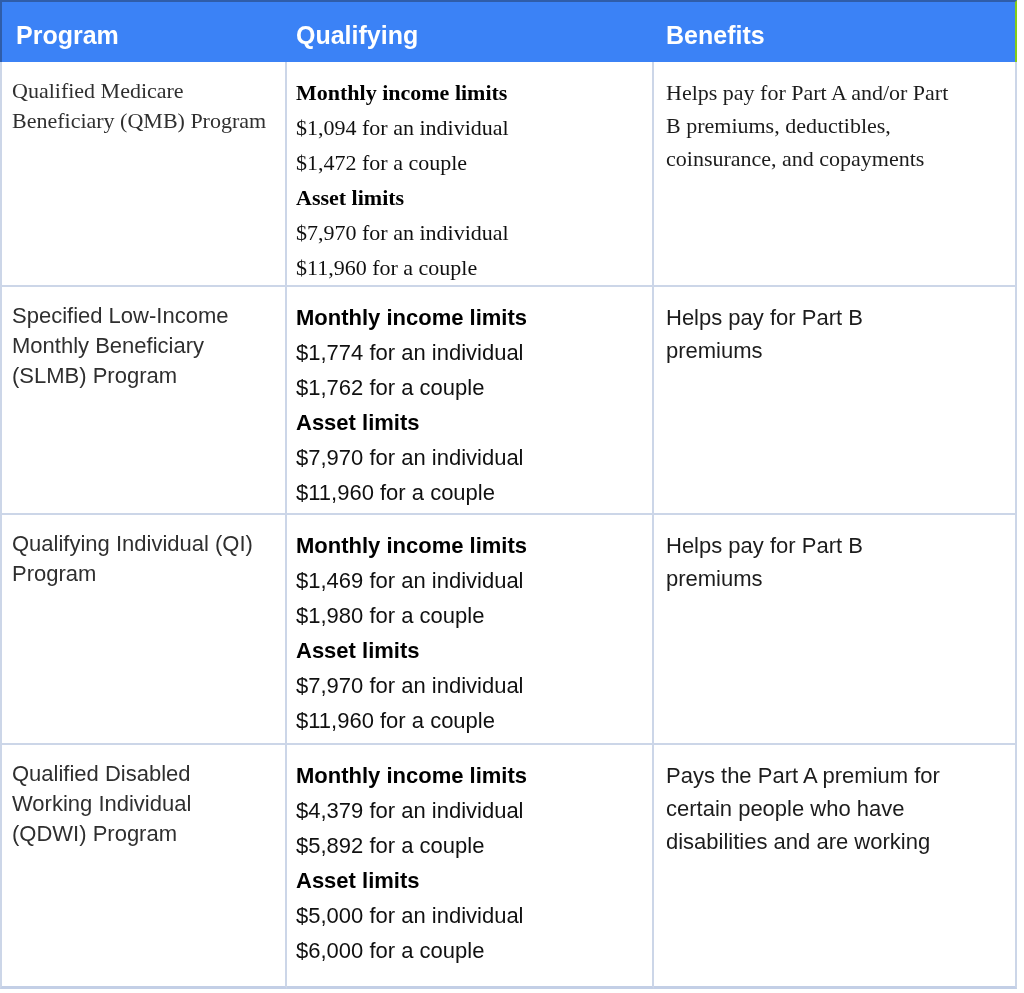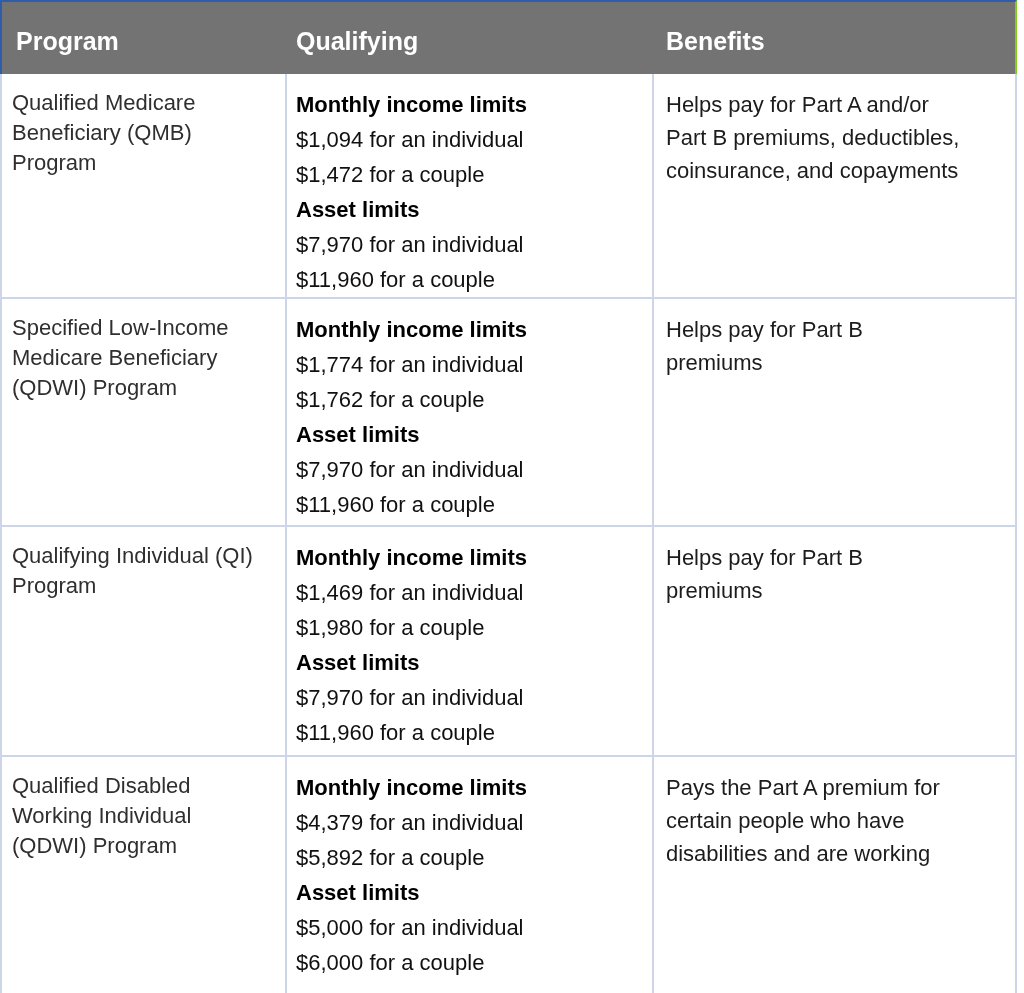--- a/index.html
+++ b/index.html
@@ -14,26 +14,26 @@
     border-spacing: 0;
     table-layout: fixed;
     width: 1017px;
     margin: 0;
   }
   col.c1 { width: 287px; }
   col.c2 { width: 367px; }
   col.c3 { width: 363px; }
 
   thead th {
-    background: #737373;
+    background: #3b82f6;
     color: #ffffff;
     font-size: 25px;
     font-weight: 700;
     text-align: left;
-    height: 74px;
+    height: 62px;
     vertical-align: middle;
     padding: 6px 0 0 0;
     border-top: 2px solid #2f5da9;
   }
   thead th.h1 { padding-left: 14px; border-left: 2px solid #2f5da9; }
   thead th.h2 { padding-left: 9px; }
   thead th.h3 { padding-left: 12px; border-right: 2px solid #84cc16; }
 
   tbody td {
     vertical-align: top;
@@ -54,21 +54,21 @@
     line-height: 35px;
   }
   tbody td.benefits-cell {
     padding: 14px 54px 0 12px;
     color: #1c1c1c;
     line-height: 33px;
   }
   .elig-line { font-weight: 400; }
   .elig-label { font-weight: 700; color: #000000; }
 
-  tr.row-1 td { height: 180px; }
+  tr.row-1 td { height: 180px; font-family: Liberation Serif, serif; }
   tr.row-2 td { height: 228px; }
   tr.row-3 td { height: 230px; }
   tr.row-4 td { height: 244px; border-bottom: 3px solid #c3cfe6; }
 </style>
 </head>
 <body>
 
 <table class="msp-table">
   <colgroup>
     <col class="c1">
@@ -89,21 +89,21 @@
         <div class="elig-line elig-label">Monthly income limits</div>
         <div class="elig-line">$1,094 for an individual</div>
         <div class="elig-line">$1,472 for a couple</div>
         <div class="elig-line elig-label">Asset limits</div>
         <div class="elig-line">$7,970 for an individual</div>
         <div class="elig-line">$11,960 for a couple</div>
       </td>
       <td class="benefits-cell">Helps pay for Part A and/or Part B premiums, deductibles, coinsurance, and copayments</td>
     </tr>
     <tr class="row-2">
-      <td class="program-cell">Specified Low-Income Medicare Beneficiary (QDWI) Program</td>
+      <td class="program-cell">Specified Low-Income Monthly Beneficiary (SLMB) Program</td>
       <td class="eligibility-cell">
         <div class="elig-line elig-label">Monthly income limits</div>
         <div class="elig-line">$1,774 for an individual</div>
         <div class="elig-line">$1,762 for a couple</div>
         <div class="elig-line elig-label">Asset limits</div>
         <div class="elig-line">$7,970 for an individual</div>
         <div class="elig-line">$11,960 for a couple</div>
       </td>
       <td class="benefits-cell">Helps pay for Part B premiums</td>
     </tr>

